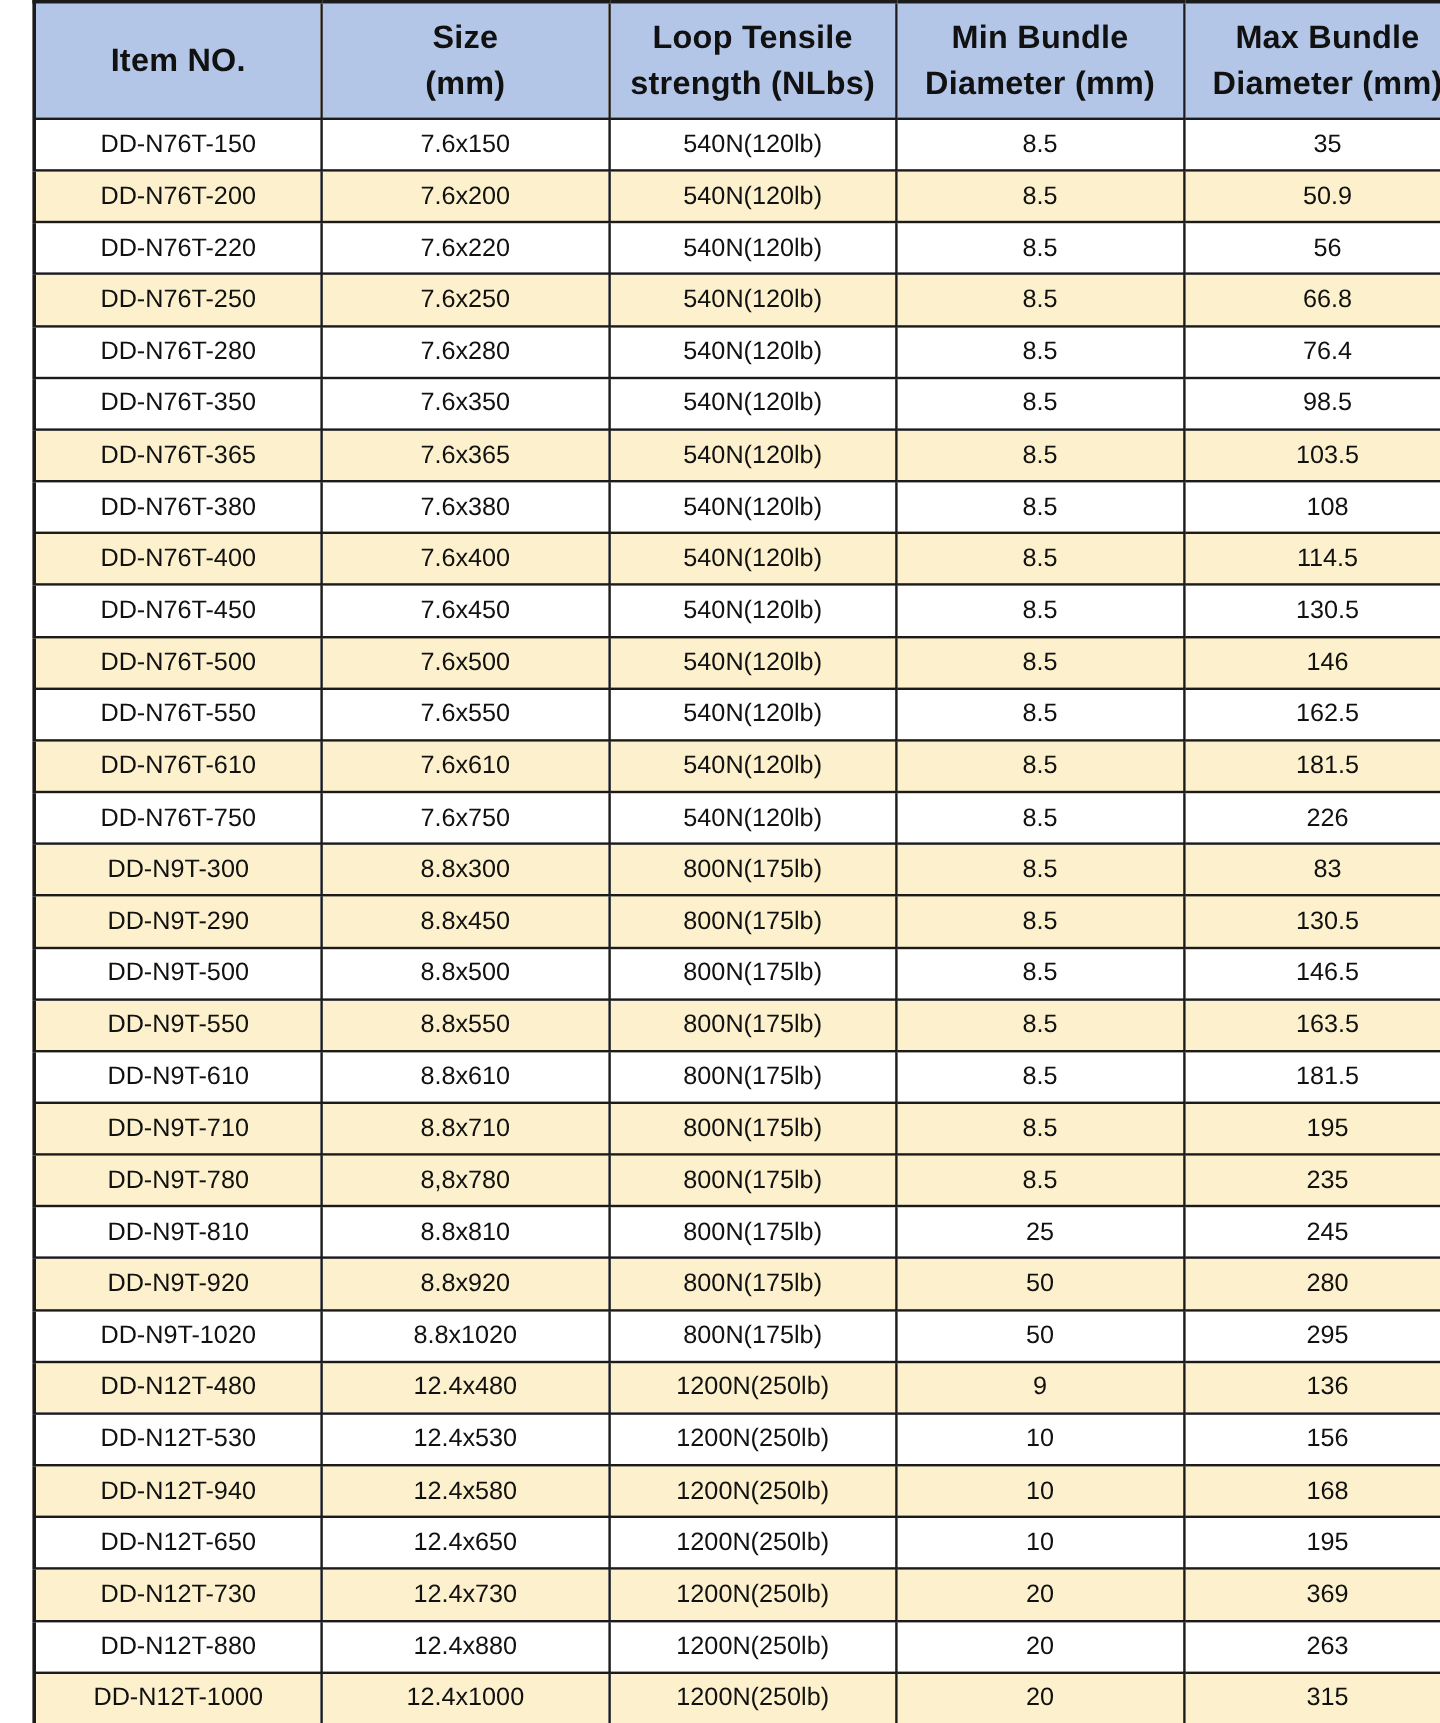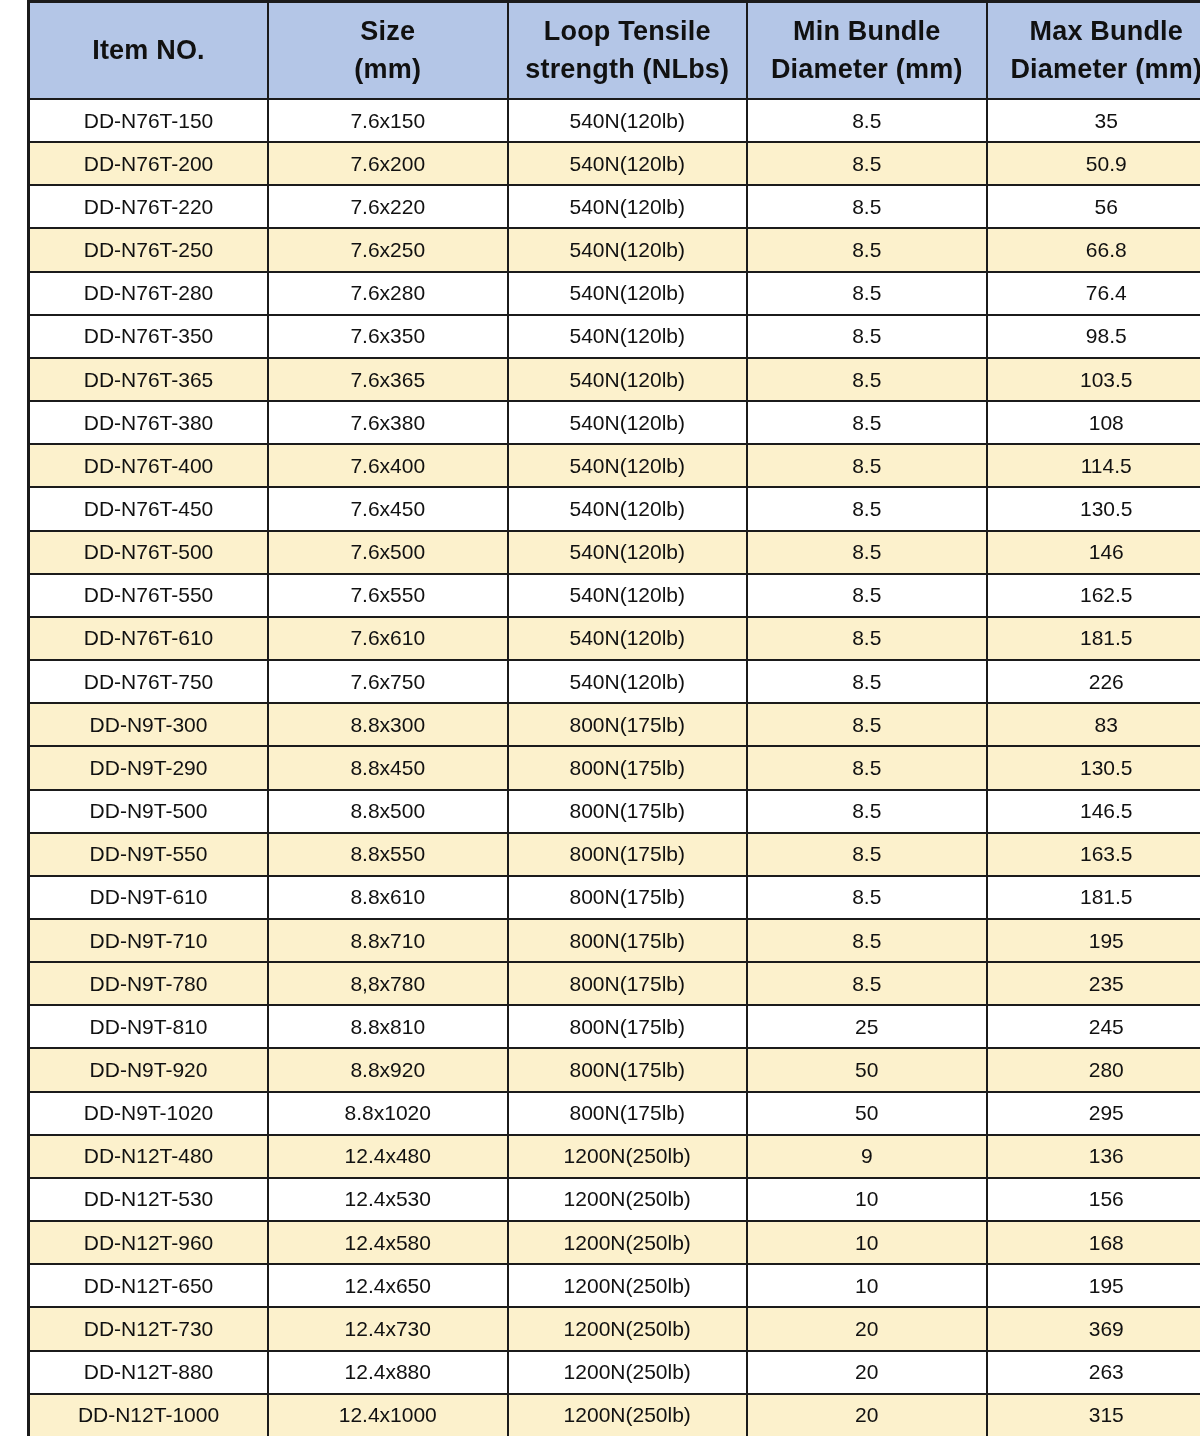--- a/index.html
+++ b/index.html
@@ -257,21 +257,21 @@
           <td>136</td>
         </tr>
         <tr>
           <td>DD-N12T-530</td>
           <td>12.4x530</td>
           <td>1200N(250lb)</td>
           <td>10</td>
           <td>156</td>
         </tr>
         <tr class="alt">
-          <td>DD-N12T-960</td>
+          <td>DD-N12T-940</td>
           <td>12.4x580</td>
           <td>1200N(250lb)</td>
           <td>10</td>
           <td>168</td>
         </tr>
         <tr>
           <td>DD-N12T-650</td>
           <td>12.4x650</td>
           <td>1200N(250lb)</td>
           <td>10</td>

